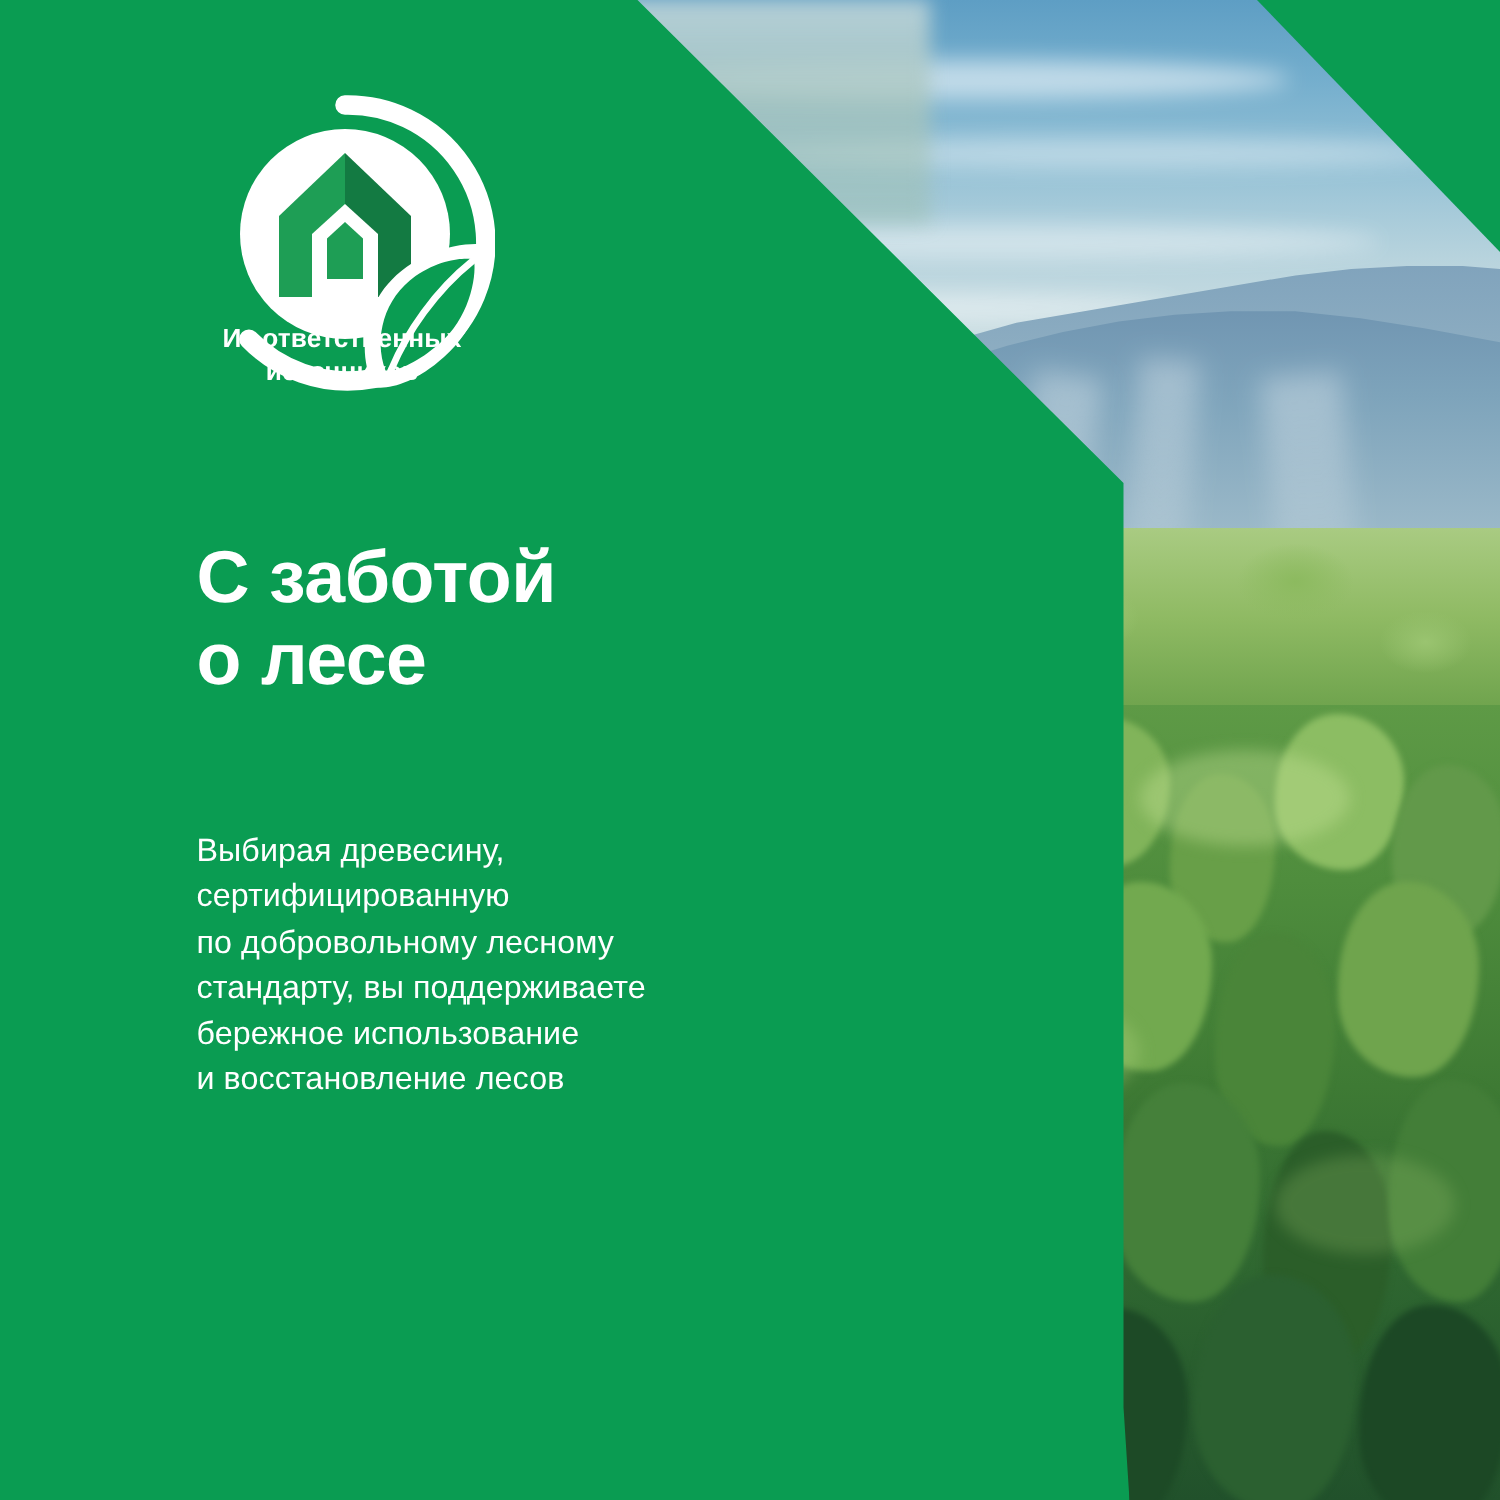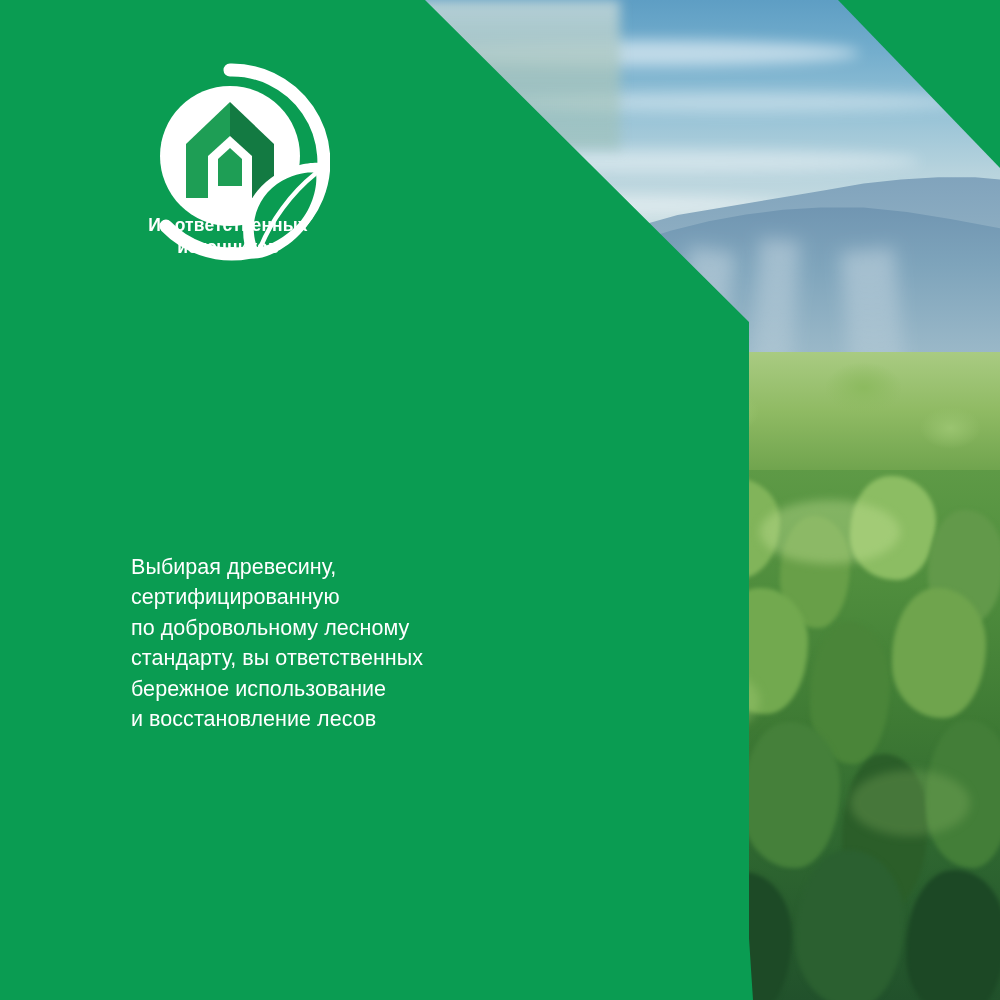--- a/index.html
+++ b/index.html
@@ -211,23 +211,25 @@
 
         <path d="M127 185 C119 163 126 137 147 122 C166 109 183 110 186 111 C188 124 182 151 163 167 C148 180 134 186 127 185 Z" fill="#0a9c52"></path>
 
         <path d="M131 184 C141 160 160 132 185 112" fill="none" stroke="#ffffff" stroke-width="4.5" stroke-linecap="round"></path>
       </svg>
     </div>
 
     <div id="mark-caption">Из ответственных
 источников</div>
 
+    <h1 id="headline">С заботой
+о лесе</h1>
 
     <p id="body-copy">Выбирая древесину,
 сертифицированную
 по добровольному лесному
-стандарту, вы ответственных
+стандарту, вы поддерживаете
 бережное использование
 и восстановление лесов</p>
 
 
   </div>
 </div>
 
 </body></html>

